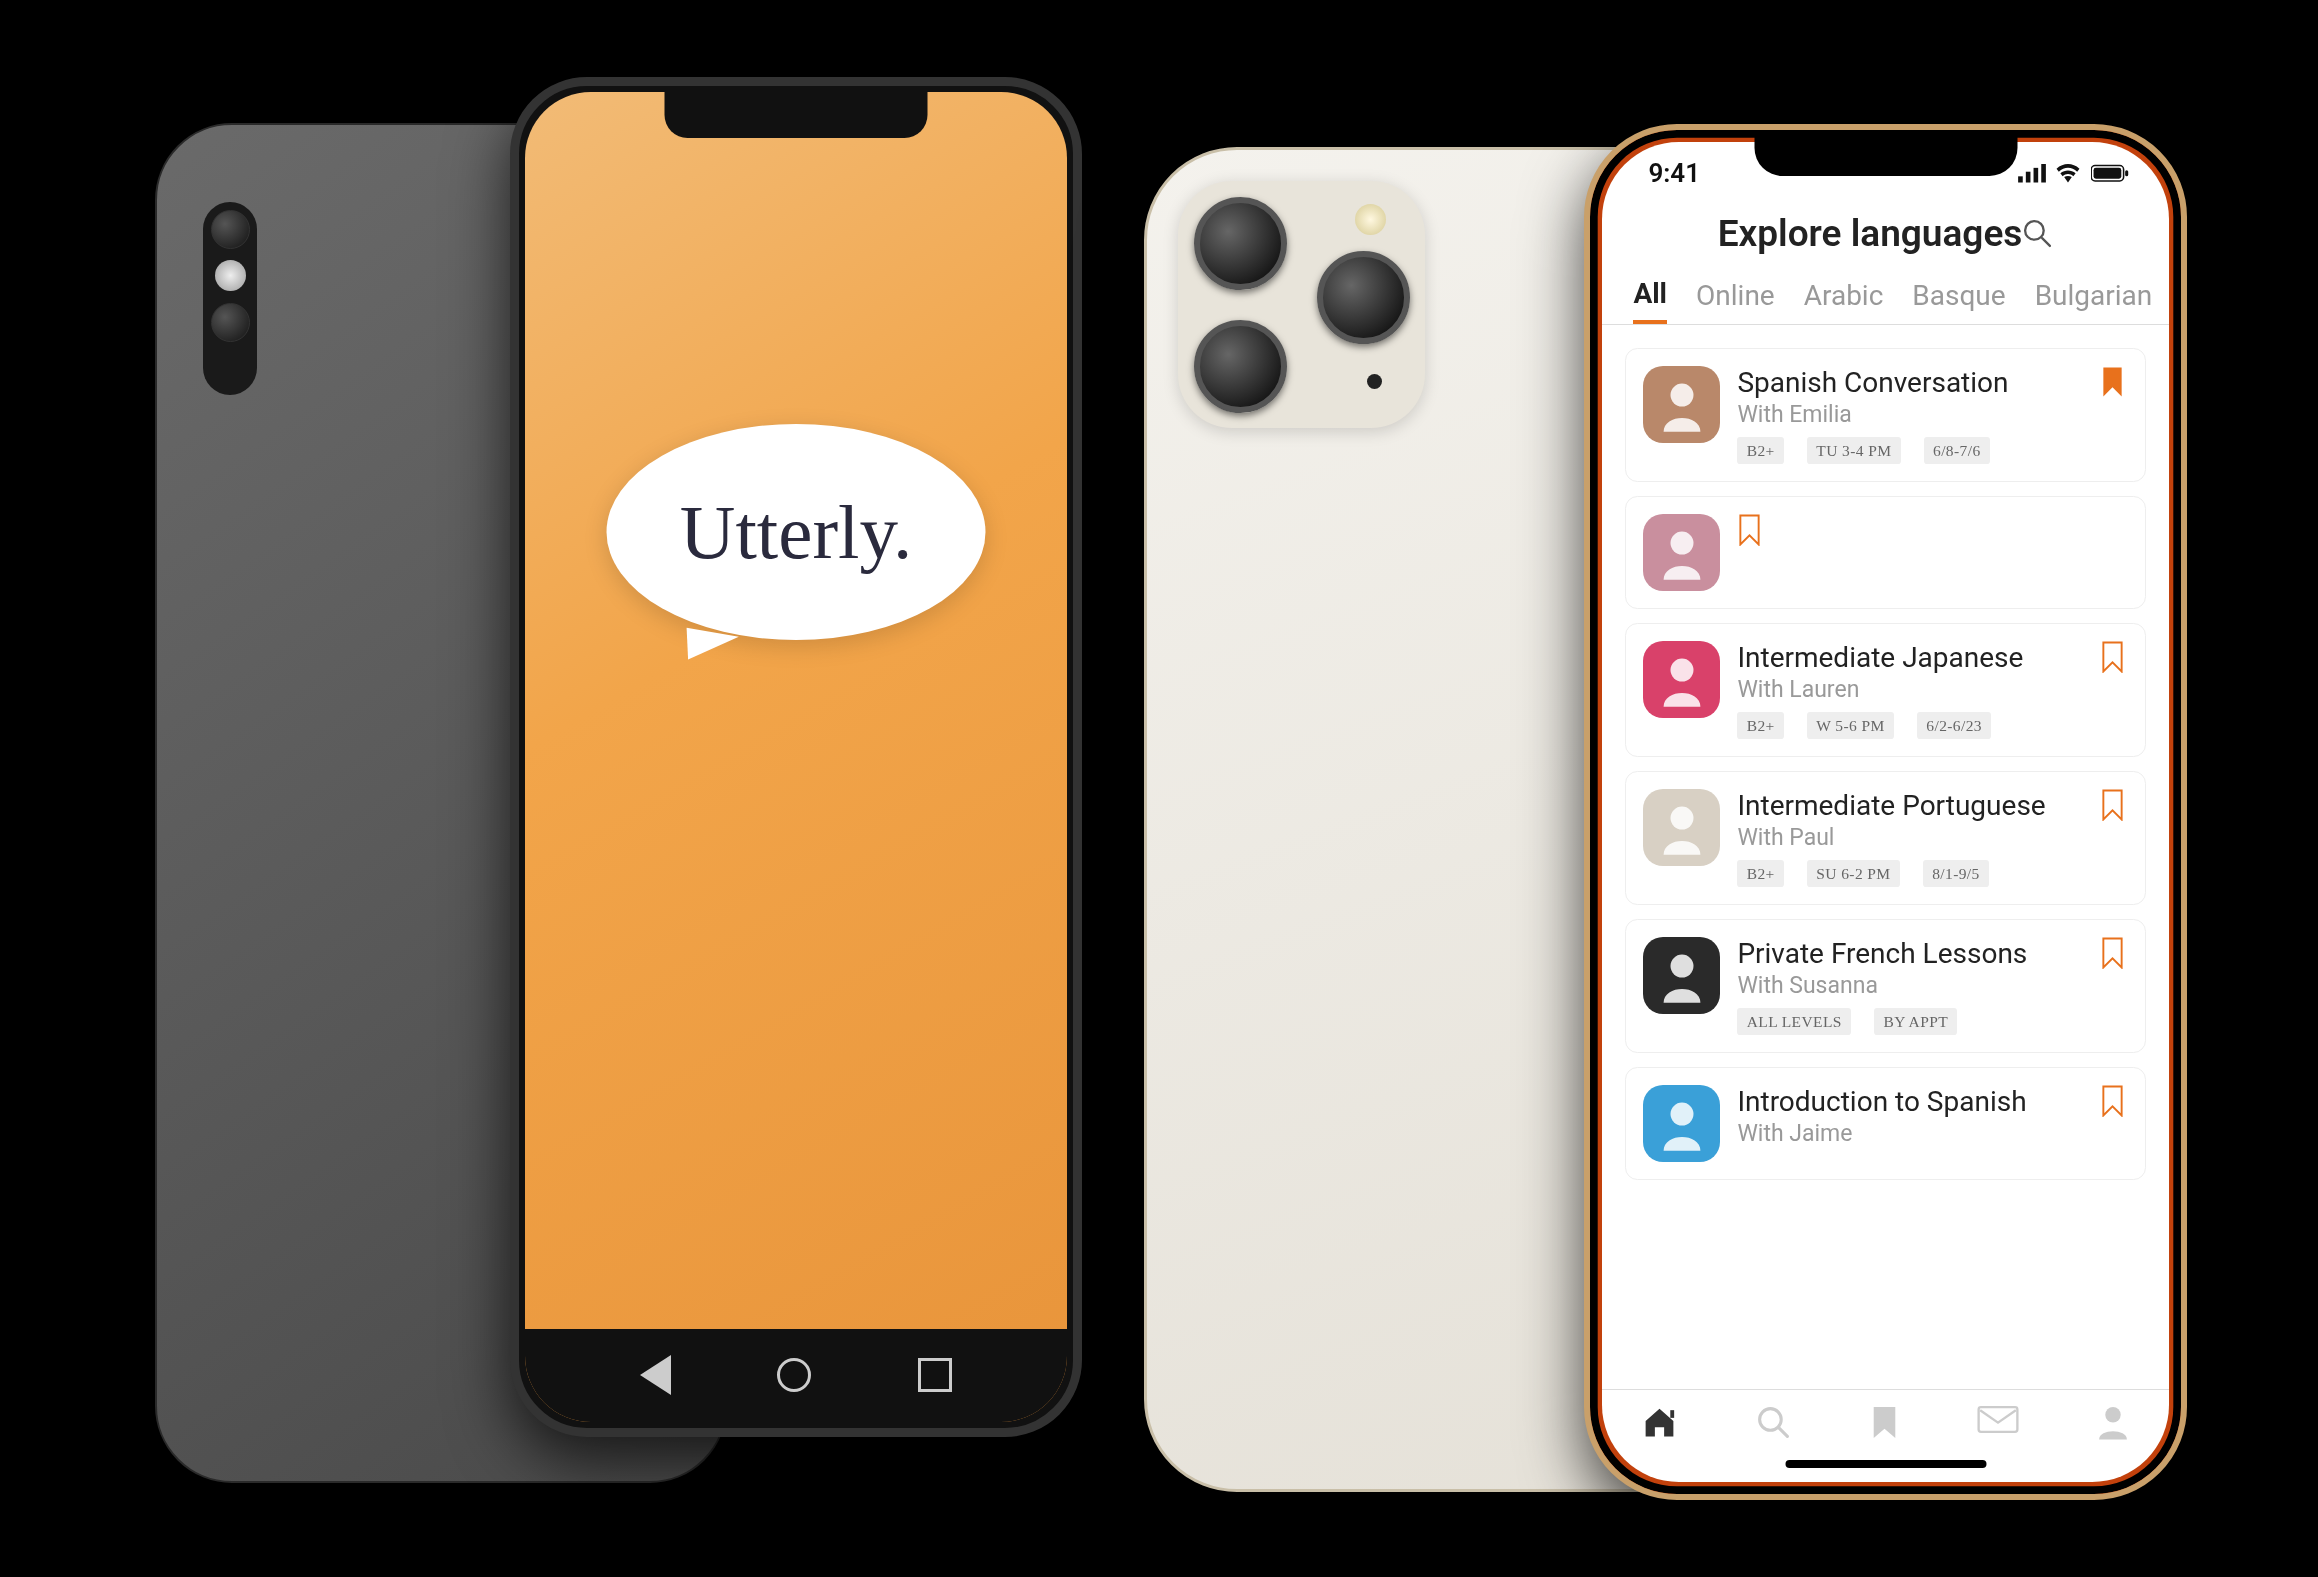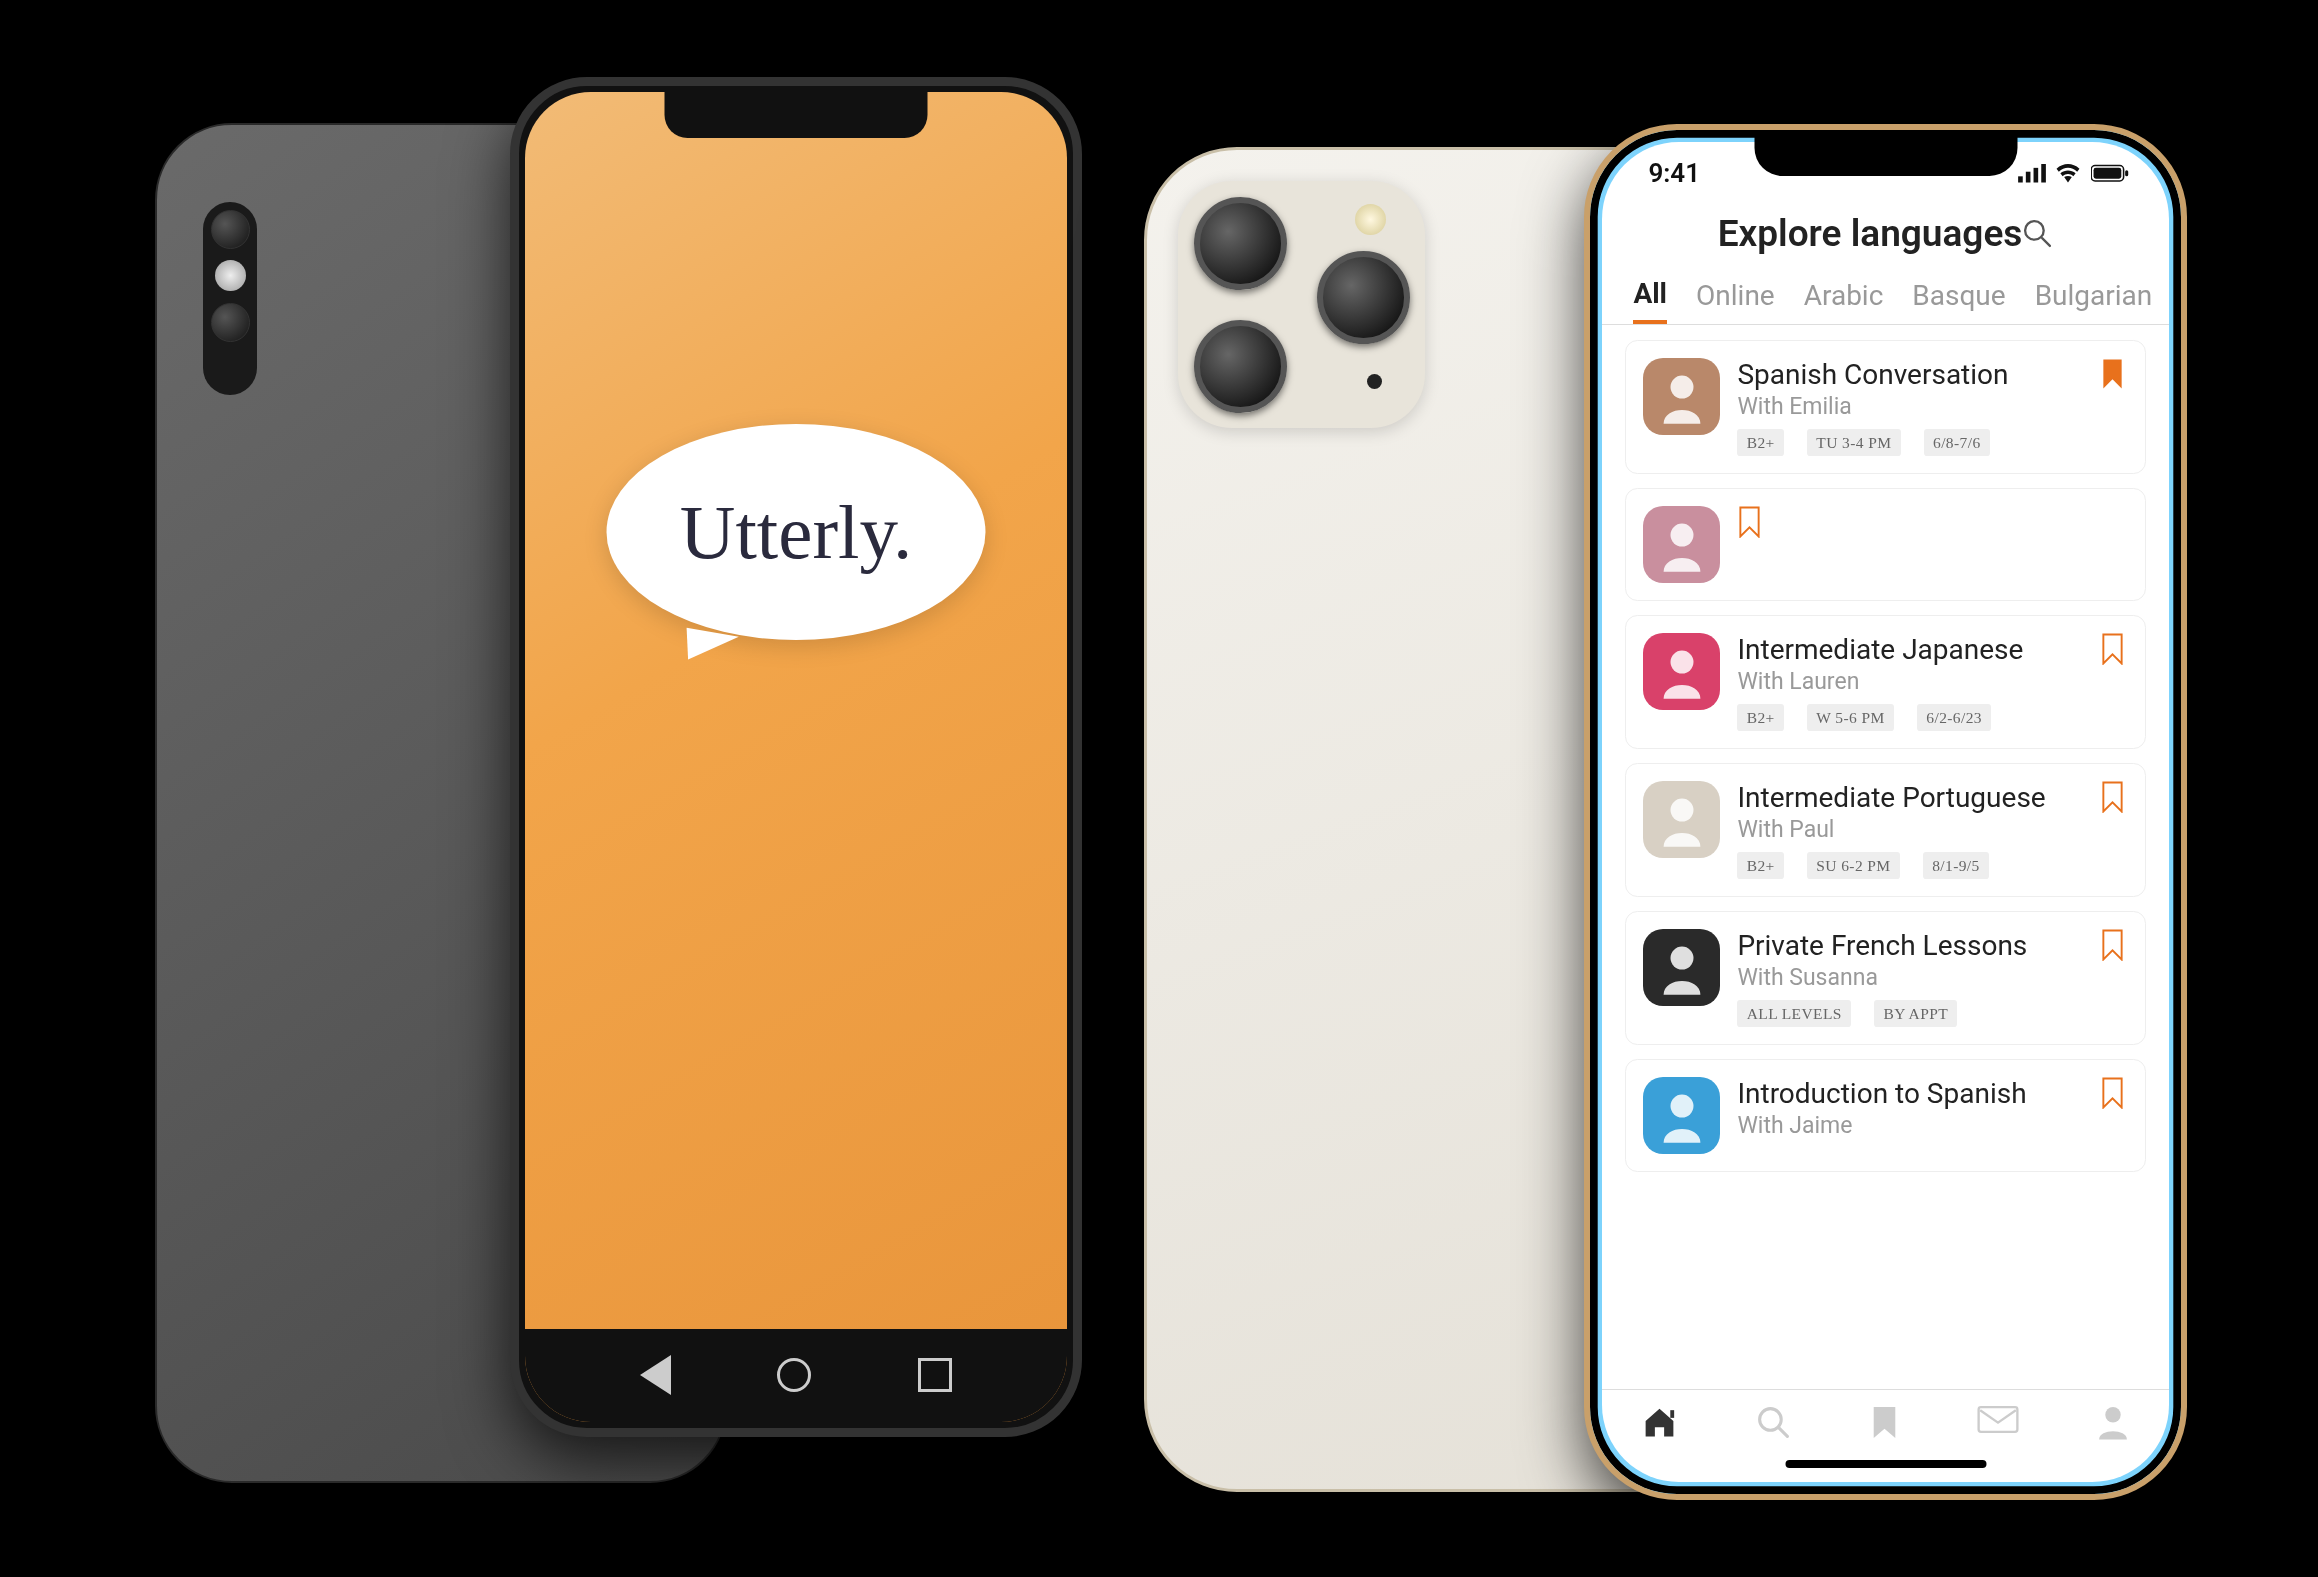--- a/index.html
+++ b/index.html
@@ -190,21 +190,21 @@
     border-radius: 50%;
     background: #222;
   }
 
   .iphone-front {
     position: absolute;
     right: 0;
     top: 0;
     width: 603px;
     height: 1376px;
-    background: #7dd3fc;
+    background: #c2410c;
     border: 6.2px solid #c9a06a;
     border-radius: 93px;
     box-shadow: 0 23px 62px rgba(0,0,0,0.7), inset 0 0 0 7.7px #000;
     overflow: hidden;
   }
   .ios-screen {
     position: absolute;
     inset: 12.4px;
     background: #fff;
     border-radius: 77px;
@@ -275,20 +275,21 @@
   .section-title {
     font-size: 31px;
     color: #333;
   }
   .filter-btn { color: #e8711c; }
 
   .lessons {
     flex: 1;
     overflow: hidden;
     padding: 15px 23px;
+    margin-top: 8px;
   }
   .lesson-card {
     display: flex;
     align-items: flex-start;
     gap: 17px;
     padding: 17px;
     border: 0.8px solid #eee;
     border-radius: 12.4px;
     margin-bottom: 14px;
     background: #fff;

